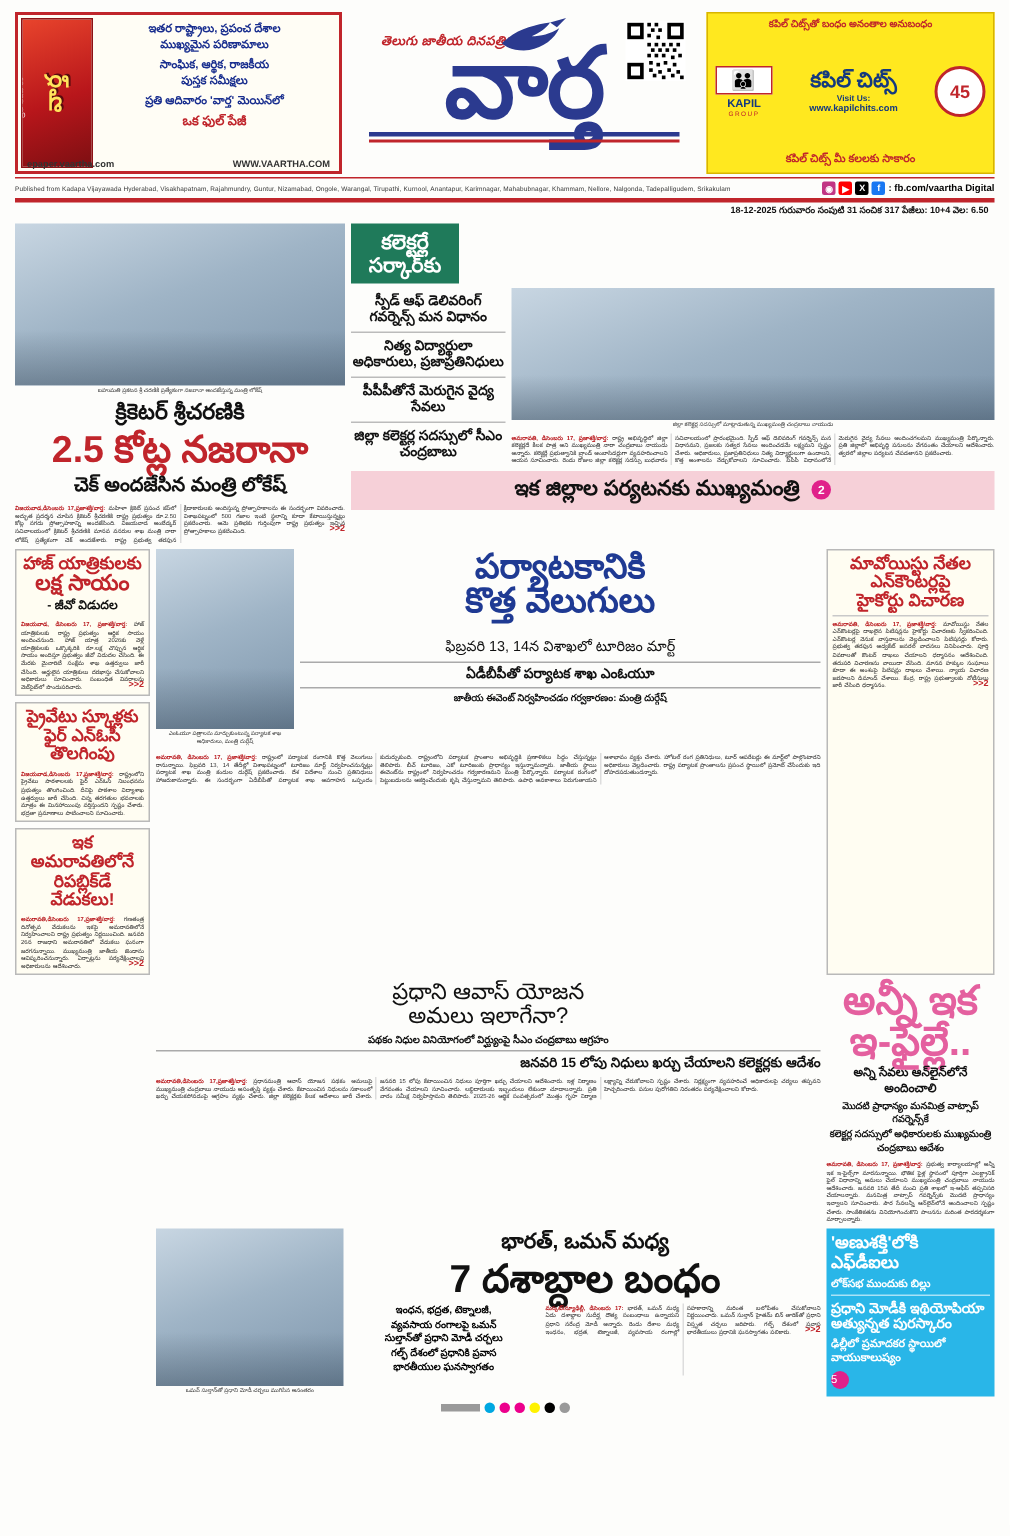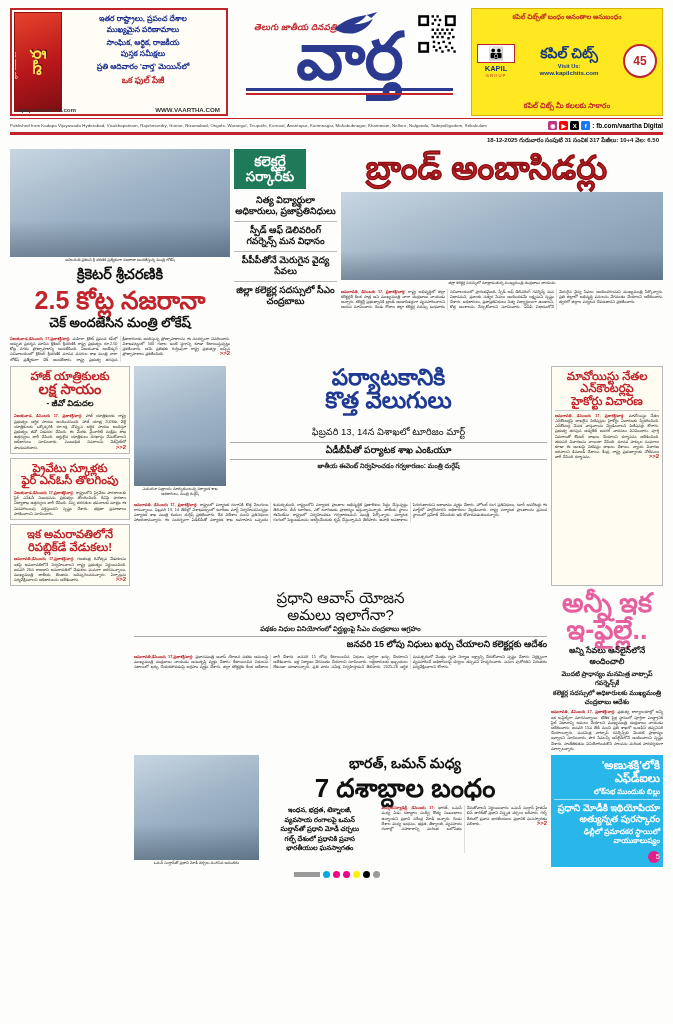--- a/index.html
+++ b/index.html
@@ -177,21 +177,21 @@
     color:#111; padding: 3px 0; margin-top: 3px; position: relative;
   }
   .pg-badge {
     display:inline-block; width: 13px; height:13px; border-radius:50%;
     background:#e0218a; color:#fff; font-size:8px; font-weight:bold;
     line-height:13px; text-align:center; vertical-align:middle; margin-left:4px;
   }
 
   
   .band-mid { display:flex; gap:4px; margin-top: 4px; }
-  .col-a { width: 120px; }
+  .col-a { width: 90px; }
   .col-d { width: 112px; }
 
   .boxed { border:1px solid #b9b9b9; background:#fffdf2; padding: 3px; }
   .kh1 { text-align:center; font-size: 11.5px; font-weight:bold; color:#c0252b; line-height:1.1; }
   .kh2 { text-align:center; font-size: 14.5px; font-weight:bold; color:#c0252b; line-height:1.1; }
   .kh-sm { text-align:center; font-size: 8.2px; font-weight:bold; color:#111; margin-top:1px;}
 
   .tourism-h {
     text-align:center; font-size: 23px; font-weight:bold; color:#1f3a93; line-height:1.02;
   }
@@ -209,21 +209,21 @@
   .awas-s2{ text-align:right; font-size:9px; font-weight:bold; color:#111; margin-top:2px;}
   .efile-h { text-align:center; font-size:27px; font-weight:bold; color:#e4609f; line-height:1;}
   .efile-s { text-align:center; font-size:8px; font-weight:bold; color:#111; margin-top:2px;}
   .efile-s2{ text-align:center; font-size:6.4px; font-weight:bold; color:#111; margin-top:2px; line-height:8.5px;}
 
   
   .band-bot { display:flex; gap:4px; margin-top:4px; }
   .oman-h1 { text-align:center; font-size:14px; font-weight:bold; color:#111; }
   .oman-h2 { text-align:center; font-size:26px; font-weight:bold; color:#111; line-height:1.05;}
   .blue-panel {
-    width:112px; background:#29b6e8; color:#fff; text-align:right; padding:4px 3px;
+    width:112px; background:#29b6e8; color:#fff; text-align:left; padding:4px 3px;
   }
   .blue-panel .t1 { font-size:11.5px; font-weight:bold; line-height:1.12; }
   .blue-panel .t2 { font-size:7.2px; font-weight:bold; margin-top:2px; border-bottom:1px solid rgba(255,255,255,.6); padding-bottom:2px;}
   .blue-panel .t3 { font-size:9.4px; font-weight:bold; margin-top:3px; line-height:1.15;}
   .blue-panel .t4 { font-size:7.4px; font-weight:bold; margin-top:3px; line-height:9px;}
   .pg5 { display:inline-block; width:12px;height:12px;border-radius:50%;background:#e0218a;color:#fff;font-size:7.5px;line-height:12px;margin-top:3px;}
 
   .colorbar { display:flex; gap:3px; justify-content:center; align-items:center; padding:4px 0 2px; }
   .dot { width:7px;height:7px;border-radius:50%; }
   .bar-seg { width:26px; height:5px; }
@@ -351,39 +351,42 @@
       <div class="body-txt cols2" style="margin-top:3px">
         <span class="dateline">విజయవాడ,డిసెంబరు 17,ప్రజాశక్తి/వార్త:</span>
         <span>మహిళా క్రికెట్ ప్రపంచ కప్‌లో అద్భుత ప్రదర్శన చూపిన క్రికెటర్ శ్రీచరణికి రాష్ట్ర ప్రభుత్వం రూ.2.50 కోట్ల నగదు ప్రోత్సాహకాన్ని అందజేసింది. విజయవాడ అంబేడ్కర్ సచివాలయంలో క్రికెటర్ శ్రీచరణికి మానవ వనరుల శాఖ మంత్రి నారా లోకేష్ ప్రత్యేకంగా చెక్ అందజేశారు. రాష్ట్ర ప్రభుత్వ తరఫున క్రీడాకారులకు అందిస్తున్న ప్రోత్సాహకాలను ఈ సందర్భంగా వివరించారు. విశాఖపట్నంలో 500 గజాల ఇంటి స్థలాన్ని కూడా కేటాయిస్తున్నట్లు ప్రకటించారు. ఆమె ప్రతిభకు గుర్తింపుగా రాష్ట్ర ప్రభుత్వం ఇచ్చిన ప్రోత్సాహకాలు ప్రకటించింది.</span>
         <span class="more">&gt;&gt;2</span>
       </div>
     </div>
 
     <div class="col-mid-top">
       <div class="mh-row">
         <div class="green-box">కలెక్టర్లే సర్కార్‌కు</div>
-        <div class="mega-h">బ్రాండ్ అంబాసిడర్లు</div>
       </div>
       <div class="sub-cols">
         <div class="bullets">
+          <div class="b">స్పీడ్ ఆఫ్ డెలివరింగ్ గవర్నెన్స్ మన విధానం</div>
           <div class="b">నిత్య విద్యార్థులా అధికారులు, ప్రజాప్రతినిధులు</div>
-          <div class="b">స్పీడ్ ఆఫ్ డెలివరింగ్ గవర్నెన్స్ మన విధానం</div>
           <div class="b">పీపీపీతోనే మెరుగైన వైద్య సేవలు</div>
           <div class="b">జిల్లా కలెక్టర్ల సదస్సులో సీఎం చంద్రబాబు</div>
         </div>
         <div style="flex:1">
           <div class="photo mid-photo"></div>
           <div class="cap">జిల్లా కలెక్టర్ల సదస్సులో మాట్లాడుతున్న ముఖ్యమంత్రి చంద్రబాబు నాయుడు</div>
           <div class="body-txt cols3" style="margin-top:2px">
             <span class="dateline">అమరావతి, డిసెంబరు 17, ప్రజాశక్తి/వార్త:</span>
             <span>రాష్ట్ర అభివృద్ధిలో జిల్లా కలెక్టర్లదే కీలక పాత్ర అని ముఖ్యమంత్రి నారా చంద్రబాబు నాయుడు అన్నారు. కలెక్టర్లే ప్రభుత్వానికి బ్రాండ్ అంబాసిడర్లుగా వ్యవహరించాలని ఆయన సూచించారు. రెండు రోజుల జిల్లా కలెక్టర్ల సదస్సు బుధవారం సచివాలయంలో ప్రారంభమైంది.</span>
             <span>స్పీడ్ ఆఫ్ డెలివరింగ్ గవర్నెన్స్ మన విధానమని, ప్రజలకు సత్వర సేవలు అందించడమే లక్ష్యమని స్పష్టం చేశారు. అధికారులు, ప్రజాప్రతినిధులు నిత్య విద్యార్థులుగా ఉండాలని, కొత్త అంశాలను నేర్చుకోవాలని సూచించారు.</span>
             <span>పీపీపీ విధానంలోనే మెరుగైన వైద్య సేవలు అందించగలమని ముఖ్యమంత్రి పేర్కొన్నారు. ప్రతి జిల్లాలో అభివృద్ధి పనులను వేగవంతం చేయాలని ఆదేశించారు. త్వరలో జిల్లాల పర్యటన చేపడతానని ప్రకటించారు.</span>
           </div>
         </div>
+      </div>
+      <div class="pink-band">
+        <span>ఇక జిల్లాల పర్యటనకు ముఖ్యమంత్రి</span>
+        <span class="pg-badge">2</span>
       </div>
     </div>
   </div>
 
   <div class="band-mid">
 
     <div class="col-a">
       <div class="boxed">
         <div class="kh1">హాజ్ యాత్రికులకు</div>
         <div class="kh2">లక్ష సాయం</div>

